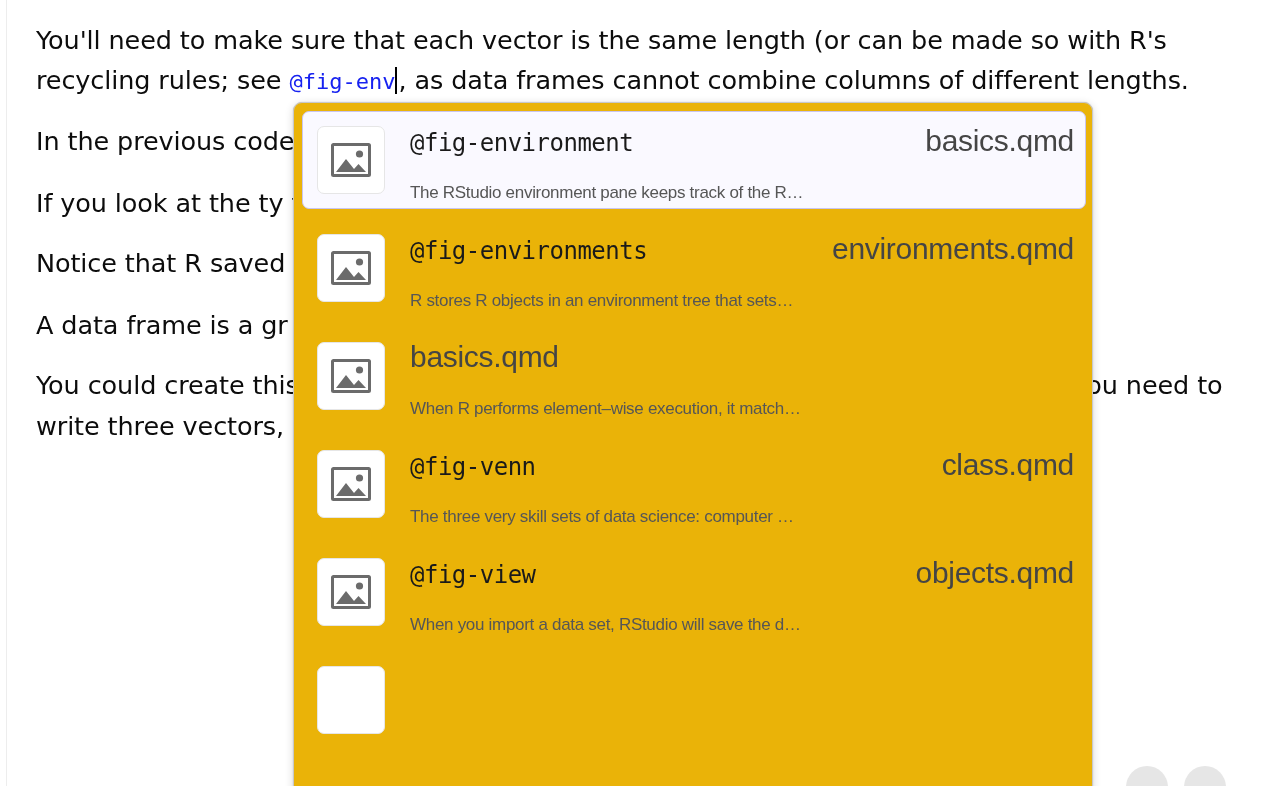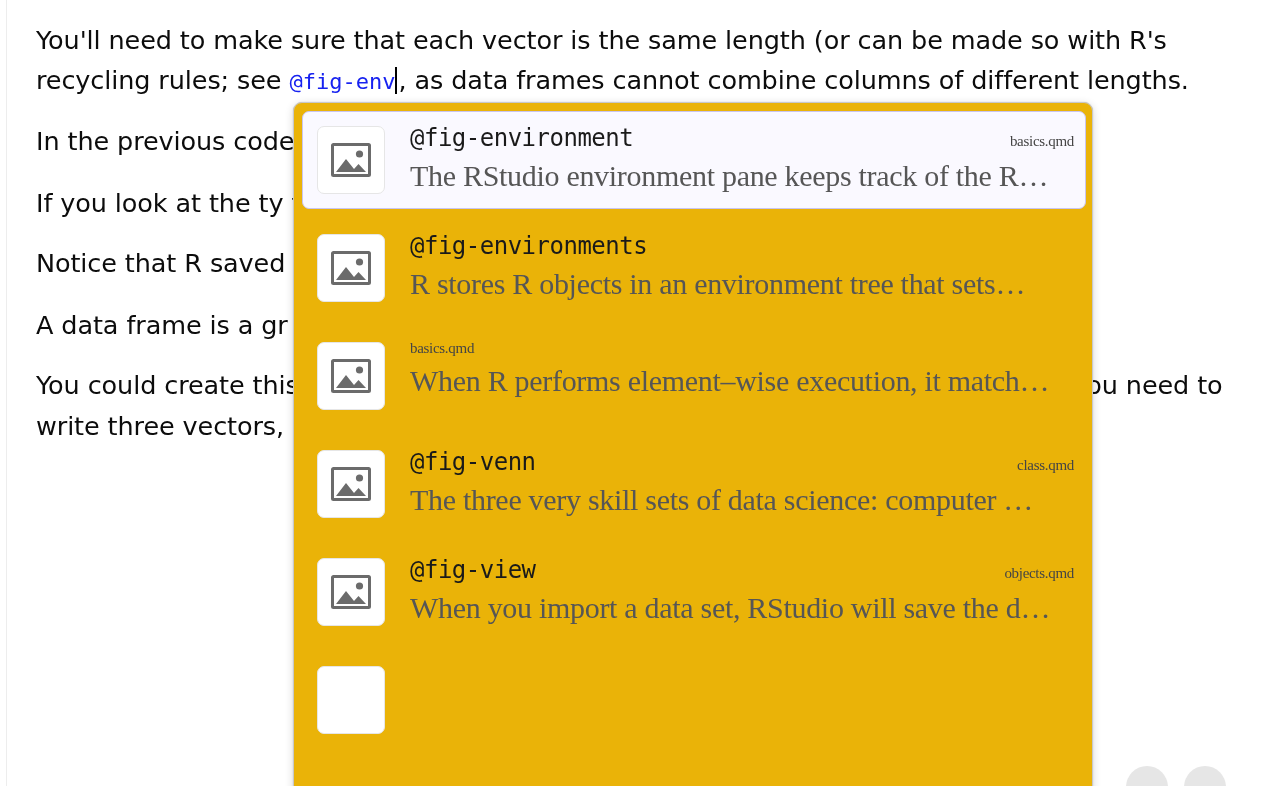--- a/index.html
+++ b/index.html
@@ -141,30 +141,30 @@
     gap: 18px;
   }
   .ac-title {
     font-family: "DejaVu Sans Mono", monospace;
     font-size: 24px;
     color: #1a1a1a;
     white-space: nowrap;
     letter-spacing: -0.5px;
   }
   .ac-file {
-    font-family: Liberation Serif, serif;
-    font-size: 15px;
+    font-family: Liberation Sans, sans-serif;
+    font-size: 30px;
     color: #454545;
     white-space: nowrap;
     letter-spacing: -0.3px;
   }
   .ac-desc {
-    margin-top: 7px;
-    font-family: Liberation Serif, serif;
-    font-size: 30px;
+    margin-top: 25px;
+    font-family: Liberation Sans, sans-serif;
+    font-size: 17px;
     color: #565656;
     white-space: nowrap;
     overflow: hidden;
     text-overflow: clip;
     letter-spacing: -0.3px;
   }
 
   
   .ac-item.partial {
     height: 98px;
@@ -227,20 +227,21 @@
     <span class="thumb">
       <svg width="40" height="34" viewBox="0 0 40 34" xmlns="http://www.w3.org/2000/svg">
         <path d="M2.5 1.5 h35 a1 1 0 0 1 1 1 v29 a1 1 0 0 1 -1 1 h-35 a1 1 0 0 1 -1 -1 v-29 a1 1 0 0 1 1 -1 z" fill="none" stroke="#6b6b6b" stroke-width="3"></path>
         <circle cx="28.5" cy="11" r="3.6" fill="#6b6b6b"></circle>
         <path d="M5 29 L15 16 L23 26 L27.5 21 L35 29 Z" fill="#6b6b6b"></path>
       </svg>
     </span>
     <div class="ac-body">
       <div class="ac-row1">
         <span class="ac-title">@fig-environments</span>
+        <span class="ac-file">environments.qmd</span>
       </div>
       <div class="ac-desc">R stores R objects in an environment tree that sets…</div>
     </div>
   </div>
         <div class="ac-item">
     <span class="thumb">
       <svg width="40" height="34" viewBox="0 0 40 34" xmlns="http://www.w3.org/2000/svg">
         <path d="M2.5 1.5 h35 a1 1 0 0 1 1 1 v29 a1 1 0 0 1 -1 1 h-35 a1 1 0 0 1 -1 -1 v-29 a1 1 0 0 1 1 -1 z" fill="none" stroke="#6b6b6b" stroke-width="3"></path>
         <circle cx="28.5" cy="11" r="3.6" fill="#6b6b6b"></circle>
         <path d="M5 29 L15 16 L23 26 L27.5 21 L35 29 Z" fill="#6b6b6b"></path>

